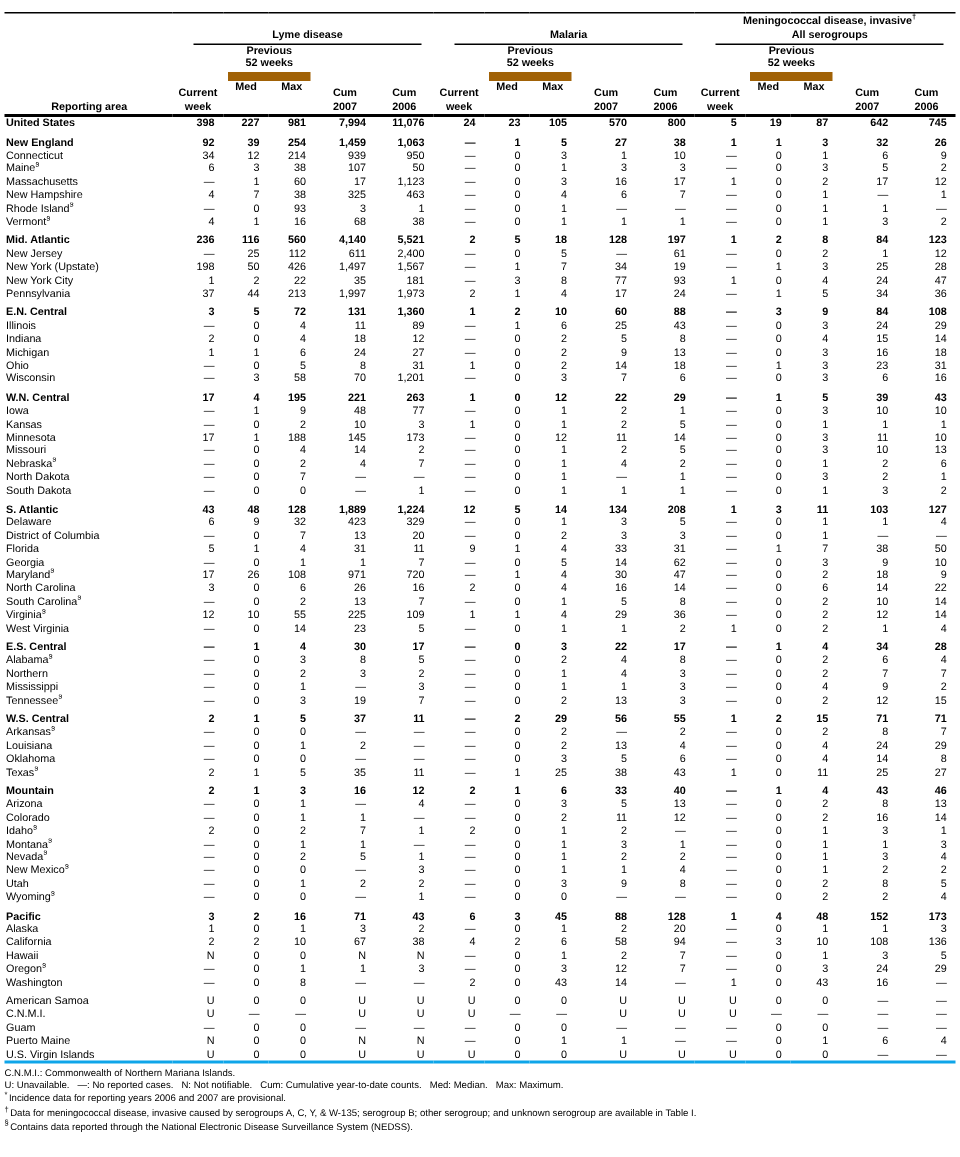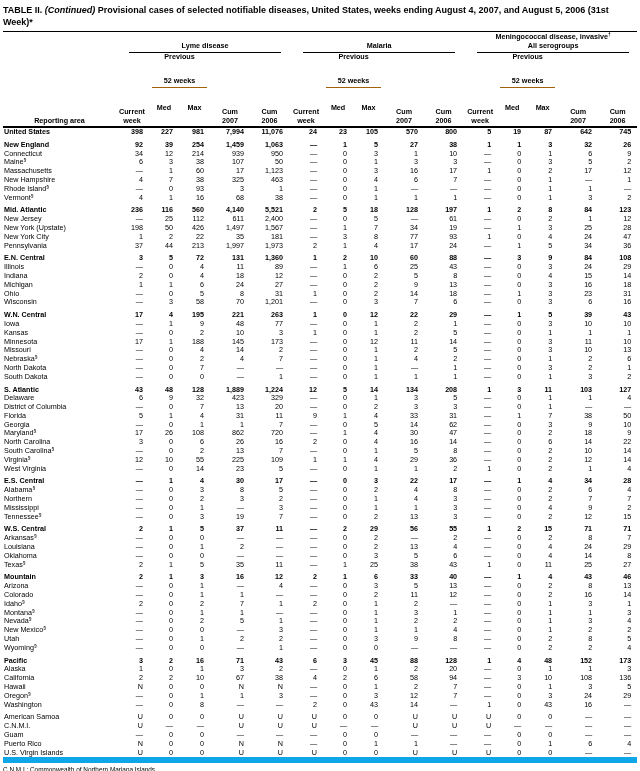--- a/index.html
+++ b/index.html
@@ -16,38 +16,37 @@
   .title .cont { font-style: italic; }
   table {
     border-collapse: collapse; width: 634px; margin-top: 3px;
     table-layout: fixed;
   }
   thead { border-top: 1px solid #000; border-bottom: 2px solid #000; }
   th { font-size: 7.2px; font-weight: bold; padding: 0; vertical-align: bottom; line-height: 8.8px; text-align: center; }
   th.area { text-align: center; padding-left: 1px; }
   .gl { margin: 1px 8px 0 14px; border-bottom: 1px solid #000; padding-bottom: 1px; text-align: center; }
   .g1 { min-height: 0; }
-  .prev .pu { border-bottom: 1px solid #a16207; margin: 16px 3px; padding-bottom: 1px; }
+  .prev .pu { border-bottom: 6px solid #a16207; margin: 0 3px; padding-bottom: 1px; }
   th.mm { padding-bottom: 13px; }
   td { font-size: 7.2px; line-height: 8.8px; padding: 0; white-space: nowrap; overflow: hidden; }
   td.area { text-align: left; padding-left: 1px; }
   td.num { text-align: right; padding-right: 6px; }
   tr.bold td { font-weight: bold; }
   tr.gap td { padding-top: 4px; }
-  tbody { border-bottom: 6px solid #0ea5e9; }
+  tbody { border-bottom: 2px solid #0ea5e9; }
   sup { font-size: 5px; vertical-align: super; line-height: 0; }
   .footnotes { margin-top: 3px; width: 634px; }
   .fn { font-size: 6.4px; line-height: 7.4px; }
   .fn .marker { vertical-align: super; font-size: 5px; padding-right: 1px; }
 </style>
 </head>
 <body>
 
 <div class="page">
-  <div class="title"><span>TABLE II. </span><span class="cont">(Continued)</span><span> Provisional cases of selected notifiable diseases, United States, weeks ending August 4, 2007, and August 5, 2006 (31st Week)*</span></div>
 
   <table>
     <colgroup>
       <col style="width:112px">
       <col style="width:34px">
         <col style="width:30px">
         <col style="width:31px">
         <col style="width:40px">
         <col style="width:39px">
       <col style="width:34px">
@@ -717,21 +716,21 @@
           <td class="num">0</td>
           <td class="num">3</td>
           <td class="num">9</td>
           <td class="num">10</td>
         </tr>
         <tr>
           <td class="area">Maryland<sup>§</sup></td>
           <td class="num">17</td>
           <td class="num">26</td>
           <td class="num">108</td>
-          <td class="num">862</td>
+          <td class="num">971</td>
           <td class="num">720</td>
           <td class="num">—</td>
           <td class="num">1</td>
           <td class="num">4</td>
           <td class="num">30</td>
           <td class="num">47</td>
           <td class="num">—</td>
           <td class="num">0</td>
           <td class="num">2</td>
           <td class="num">18</td>
@@ -1307,21 +1306,21 @@
           <td class="num">0</td>
           <td class="num">—</td>
           <td class="num">—</td>
           <td class="num">—</td>
           <td class="num">0</td>
           <td class="num">0</td>
           <td class="num">—</td>
           <td class="num">—</td>
         </tr>
         <tr>
-          <td class="area">Puerto Rico</td>
+          <td class="area">Puerto Maine</td>
           <td class="num">N</td>
           <td class="num">0</td>
           <td class="num">0</td>
           <td class="num">N</td>
           <td class="num">N</td>
           <td class="num">—</td>
           <td class="num">0</td>
           <td class="num">1</td>
           <td class="num">1</td>
           <td class="num">—</td>

